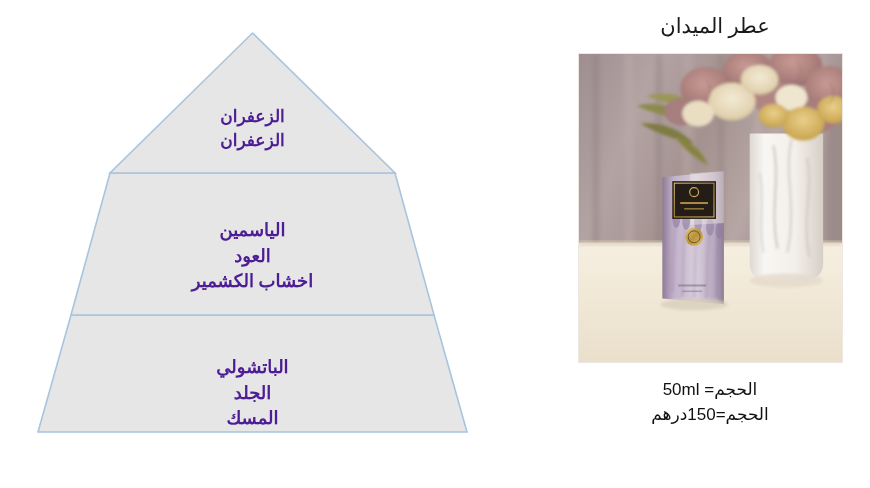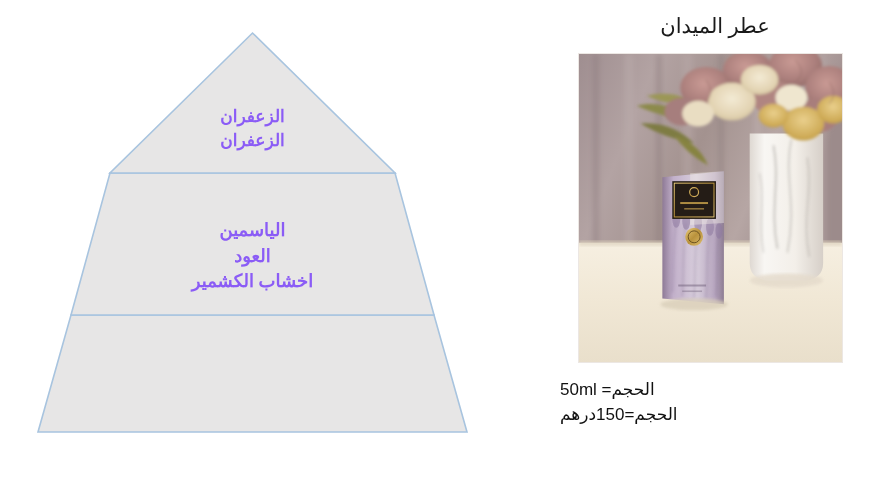--- a/index.html
+++ b/index.html
@@ -45,21 +45,21 @@
     top: 0;
     width: 445px;
     height: 420px;
   }
   .pyr-band {
     position: absolute;
     width: 445px;
     text-align: center;
     direction: rtl;
     font-family: "Liberation Serif", "DejaVu Serif", serif;
-    color: #8b5cf6;
+    color: #4c1d95;
     line-height: 1.42;
   }
   .pyr-band .line {
     display: block;
     white-space: nowrap;
   }
   .band-top    { top: 80px;  font-size: 17px; font-weight: 700; }
   .band-middle { top: 193px; font-size: 18px; font-weight: 700; }
   .band-bottom { top: 330px; font-size: 18px; font-weight: 700; }
 
@@ -76,21 +76,21 @@
     box-sizing: border-box;
   }
   .photo-svg { display: block; width: 100%; height: 100%; }
 
   
   .caption {
     position: absolute;
     left: 560px;
     top: 378px;
     width: 300px;
-    text-align: left;
+    text-align: center;
     direction: rtl;
     font-family: "Liberation Sans", "DejaVu Sans", sans-serif;
     font-size: 17px;
     color: #111111;
     line-height: 1.45;
   }
   .caption .cline { display: block; white-space: nowrap; }
 </style>
 </head>
 <body>
@@ -113,20 +113,25 @@
       <span class="line">الزعفران</span>
       <span class="line">الزعفران</span>
     </div>
 
     <div class="pyr-band band-middle">
       <span class="line">الياسمين</span>
       <span class="line">العود</span>
       <span class="line">اخشاب الكشمير</span>
     </div>
 
+    <div class="pyr-band band-bottom">
+      <span class="line">الباتشولي</span>
+      <span class="line">الجلد</span>
+      <span class="line">المسك</span>
+    </div>
   </div>
 
   <div class="photo-frame">
     <svg class="photo-svg" viewBox="0 0 265 310" preserveAspectRatio="none">
       <defs>
         <linearGradient id="wallGrad" x1="0" y1="0" x2="1" y2="0.3">
           <stop offset="0%" stop-color="#9f8e90"></stop>
           <stop offset="28%" stop-color="#b3a3a3"></stop>
           <stop offset="55%" stop-color="#a3928f"></stop>
           <stop offset="80%" stop-color="#b6a6a4"></stop>

